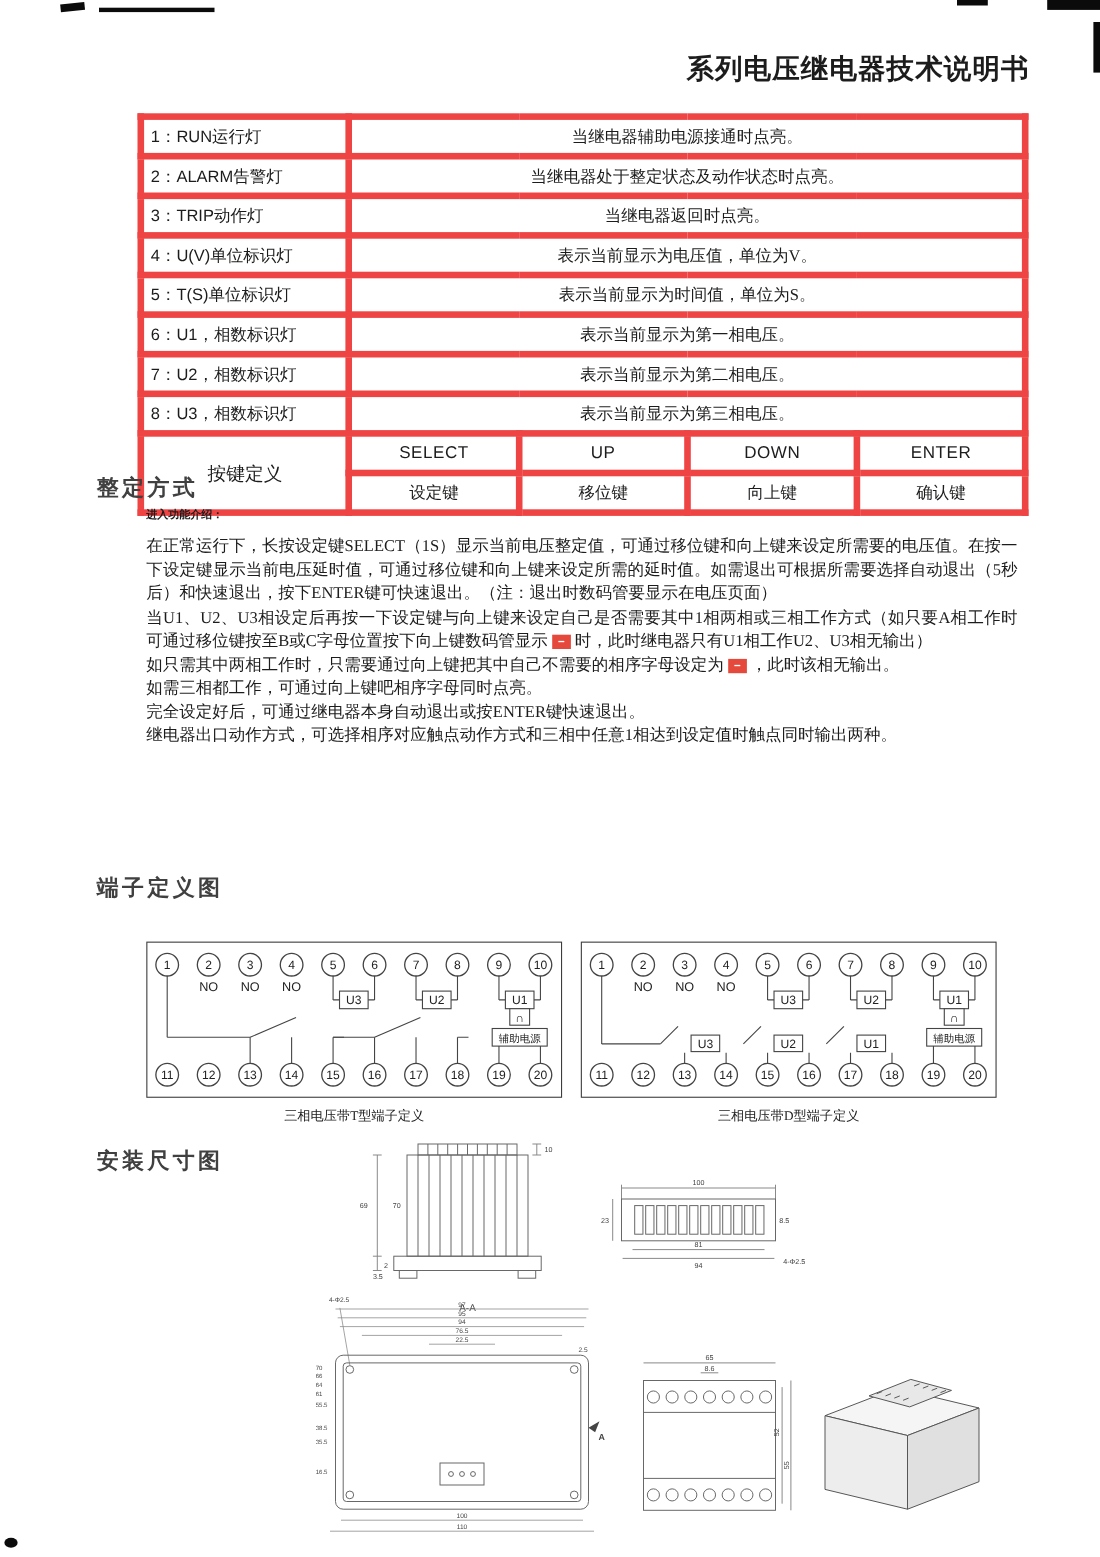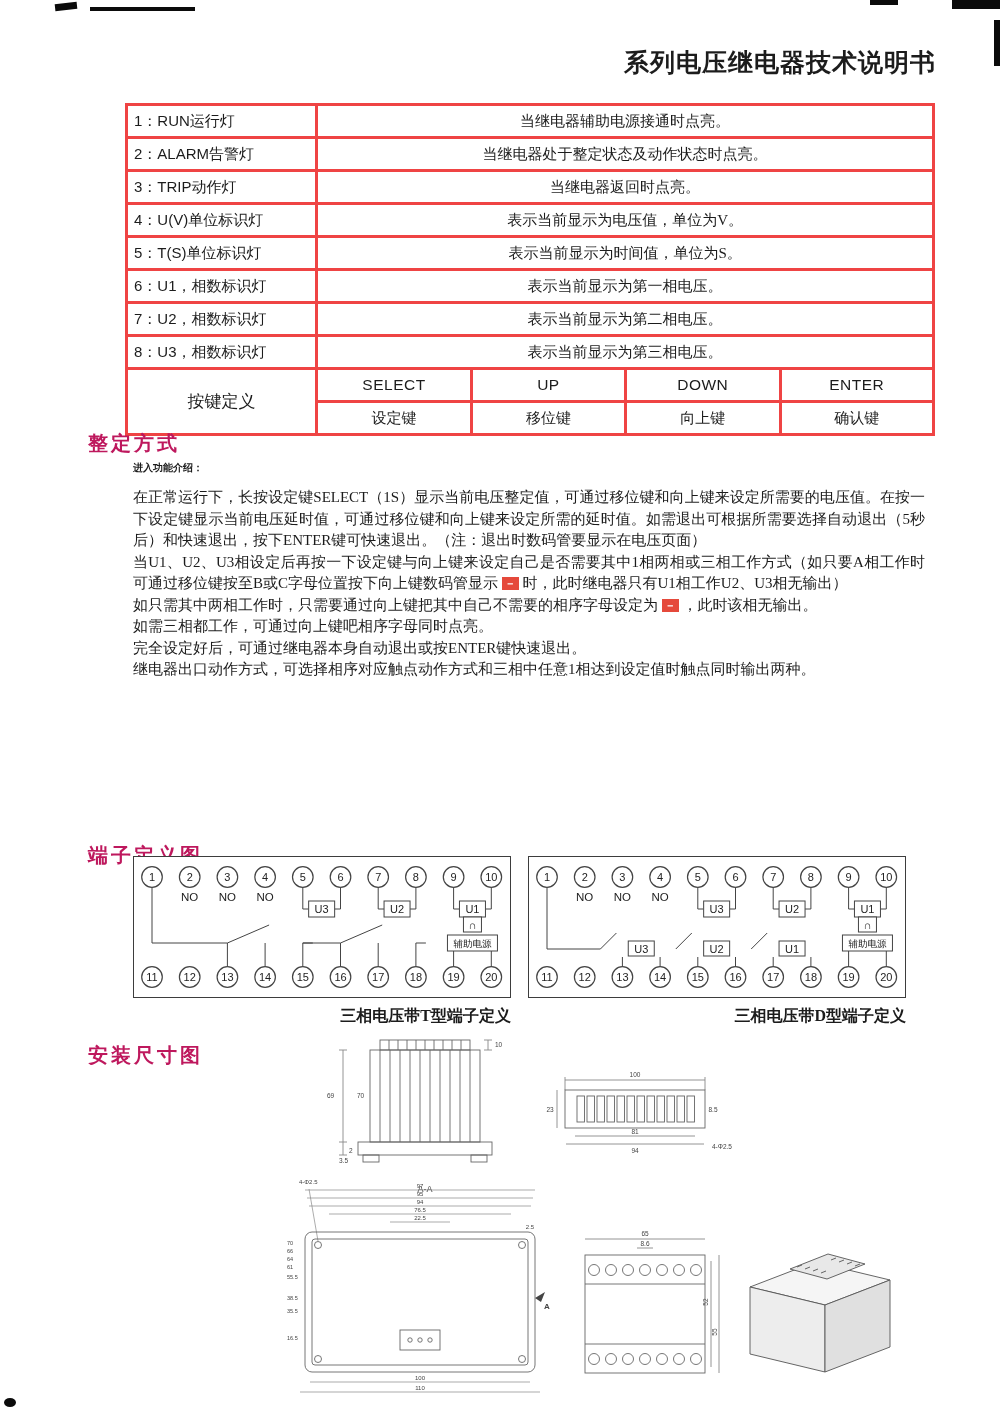--- a/index.html
+++ b/index.html
@@ -1,37 +1,37 @@
 <!DOCTYPE html>
 <html><head>
 <meta charset="utf-8">
 <style>
   html,body{margin:0;padding:0;}
   body{width:1000px;height:1415px;background:#fff;position:relative;overflow:hidden;
        font-family:"Liberation Serif",serif;color:#1c1c1c;}
   .artifact{position:absolute;background:#0b0b0b;}
   .doc-title{position:absolute;top:46px;right:64px;font-size:25px;font-weight:bold;letter-spacing:1px;}
   table.ind{position:absolute;left:125px;top:103px;width:810px;border-collapse:collapse;}
-  table.ind td{border:3px solid #ef4444;height:28px;padding:1px 6px;}
+  table.ind td{border:6px solid #ef4444;height:28px;padding:1px 6px;}
   td.lbl{font-family:"Liberation Sans",sans-serif;font-size:15px;text-align:left;padding-left:9px;}
   td.desc{font-family:"Liberation Serif",serif;font-size:15px;text-align:center;}
   td.keylbl{text-align:center;font-size:17px;}
   td.keyhdr{font-family:Liberation Sans, sans-serif;font-size:15.5px;text-align:center;height:45px;letter-spacing:.5px;}
   td.keyval{font-size:15px;text-align:center;height:39px;}
   .sec-h{position:absolute;left:88px;font-size:20px;font-weight:bold;letter-spacing:3px;
-         font-family:"Liberation Sans",sans-serif;color:#be185d;}
+         font-family:"Liberation Sans",sans-serif;color:#404040;}
   .sub-h{position:absolute;left:133px;top:461px;font-size:10px;font-weight:bold;}
   .paras{position:absolute;left:133px;top:487px;width:792px;font-size:15px;line-height:21.5px;text-align:justify;}
   .paras p{margin:0;}
   .hl{display:inline-block;background:#e5493b;color:#fff;font-size:11px;line-height:13px;
       padding:0 3px;font-weight:bold;vertical-align:1px;}
   .term-row{position:absolute;left:133px;top:856px;display:flex;gap:17px;}
   .term-box{width:376px;height:140px;border:1px solid #3d3d3d;background:#fff;}
   .term-caps{position:absolute;left:133px;top:1006px;display:flex;gap:17px;}
-  .term-cap{width:378px;text-align:right;font-size:16px;font-weight:bold;}
+  .term-cap{width:378px;text-align:center;font-size:12px;}
   .install-svg{position:absolute;left:285px;top:1032px;}
   svg text{user-select:none;}
 </style>
 </head>
 <body>
 
 <div>
 
   <div class="artifact" style="left:55px;top:3px;width:22px;height:7px;transform:rotate(-6deg);"></div>
   <div class="artifact" style="left:90px;top:7px;width:105px;height:4px;"></div>
@@ -103,21 +103,21 @@
   <div class="sub-h">进入功能介绍：</div>
   <div class="paras">
       <p><span>在正常运行下，长按设定键SELECT（1S）显示当前电压整定值，可通过移位键和向上键来设定所需要的电压值。在按一下设定键显示当前电压延时值，可通过移位键和向上键来设定所需的延时值。如需退出可根据所需要选择自动退出（5秒后）和快速退出，按下ENTER键可快速退出。（注：退出时数码管要显示在电压页面）</span></p>
       <p><span>当U1、U2、U3相设定后再按一下设定键与向上键来设定自己是否需要其中1相两相或三相工作方式（如只要A相工作时可通过移位键按至B或C字母位置按下向上键数码管显示 </span><span class="hl">－</span><span> 时，此时继电器只有U1相工作U2、U3相无输出）</span></p>
       <p><span>如只需其中两相工作时，只需要通过向上键把其中自己不需要的相序字母设定为 </span><span class="hl">－</span><span> ，此时该相无输出。</span></p>
       <p><span>如需三相都工作，可通过向上键吧相序字母同时点亮。</span></p>
       <p><span>完全设定好后，可通过继电器本身自动退出或按ENTER键快速退出。</span></p>
       <p><span>继电器出口动作方式，可选择相序对应触点动作方式和三相中任意1相达到设定值时触点同时输出两种。</span></p>
     </div>
 
-  <div class="sec-h" style="top:842px;">端子定义图</div>
+  <div class="sec-h" style="top:794px;">端子定义图</div>
 
   <div class="term-row">
     <div class="term-box"><svg viewBox="0 0 376 140" width="376" height="140">
           <line x1="168.8" y1="30.3" x2="168.8" y2="52" stroke="#444" stroke-width="1"></line>
           <line x1="206.5" y1="30.3" x2="206.5" y2="52" stroke="#444" stroke-width="1"></line>
           <line x1="168.8" y1="52" x2="174.65" y2="52" stroke="#444" stroke-width="1"></line>
           <line x1="200.65" y1="52" x2="206.5" y2="52" stroke="#444" stroke-width="1"></line>
           <rect x="174.65" y="44" width="26" height="16" fill="#fff" stroke="#444"></rect>
           <text x="187.65" y="56" text-anchor="middle" font-size="11" font-family="'Liberation Sans',sans-serif" fill="#222">U3</text>
           <line x1="244.20000000000002" y1="30.3" x2="244.20000000000002" y2="52" stroke="#444" stroke-width="1"></line>

